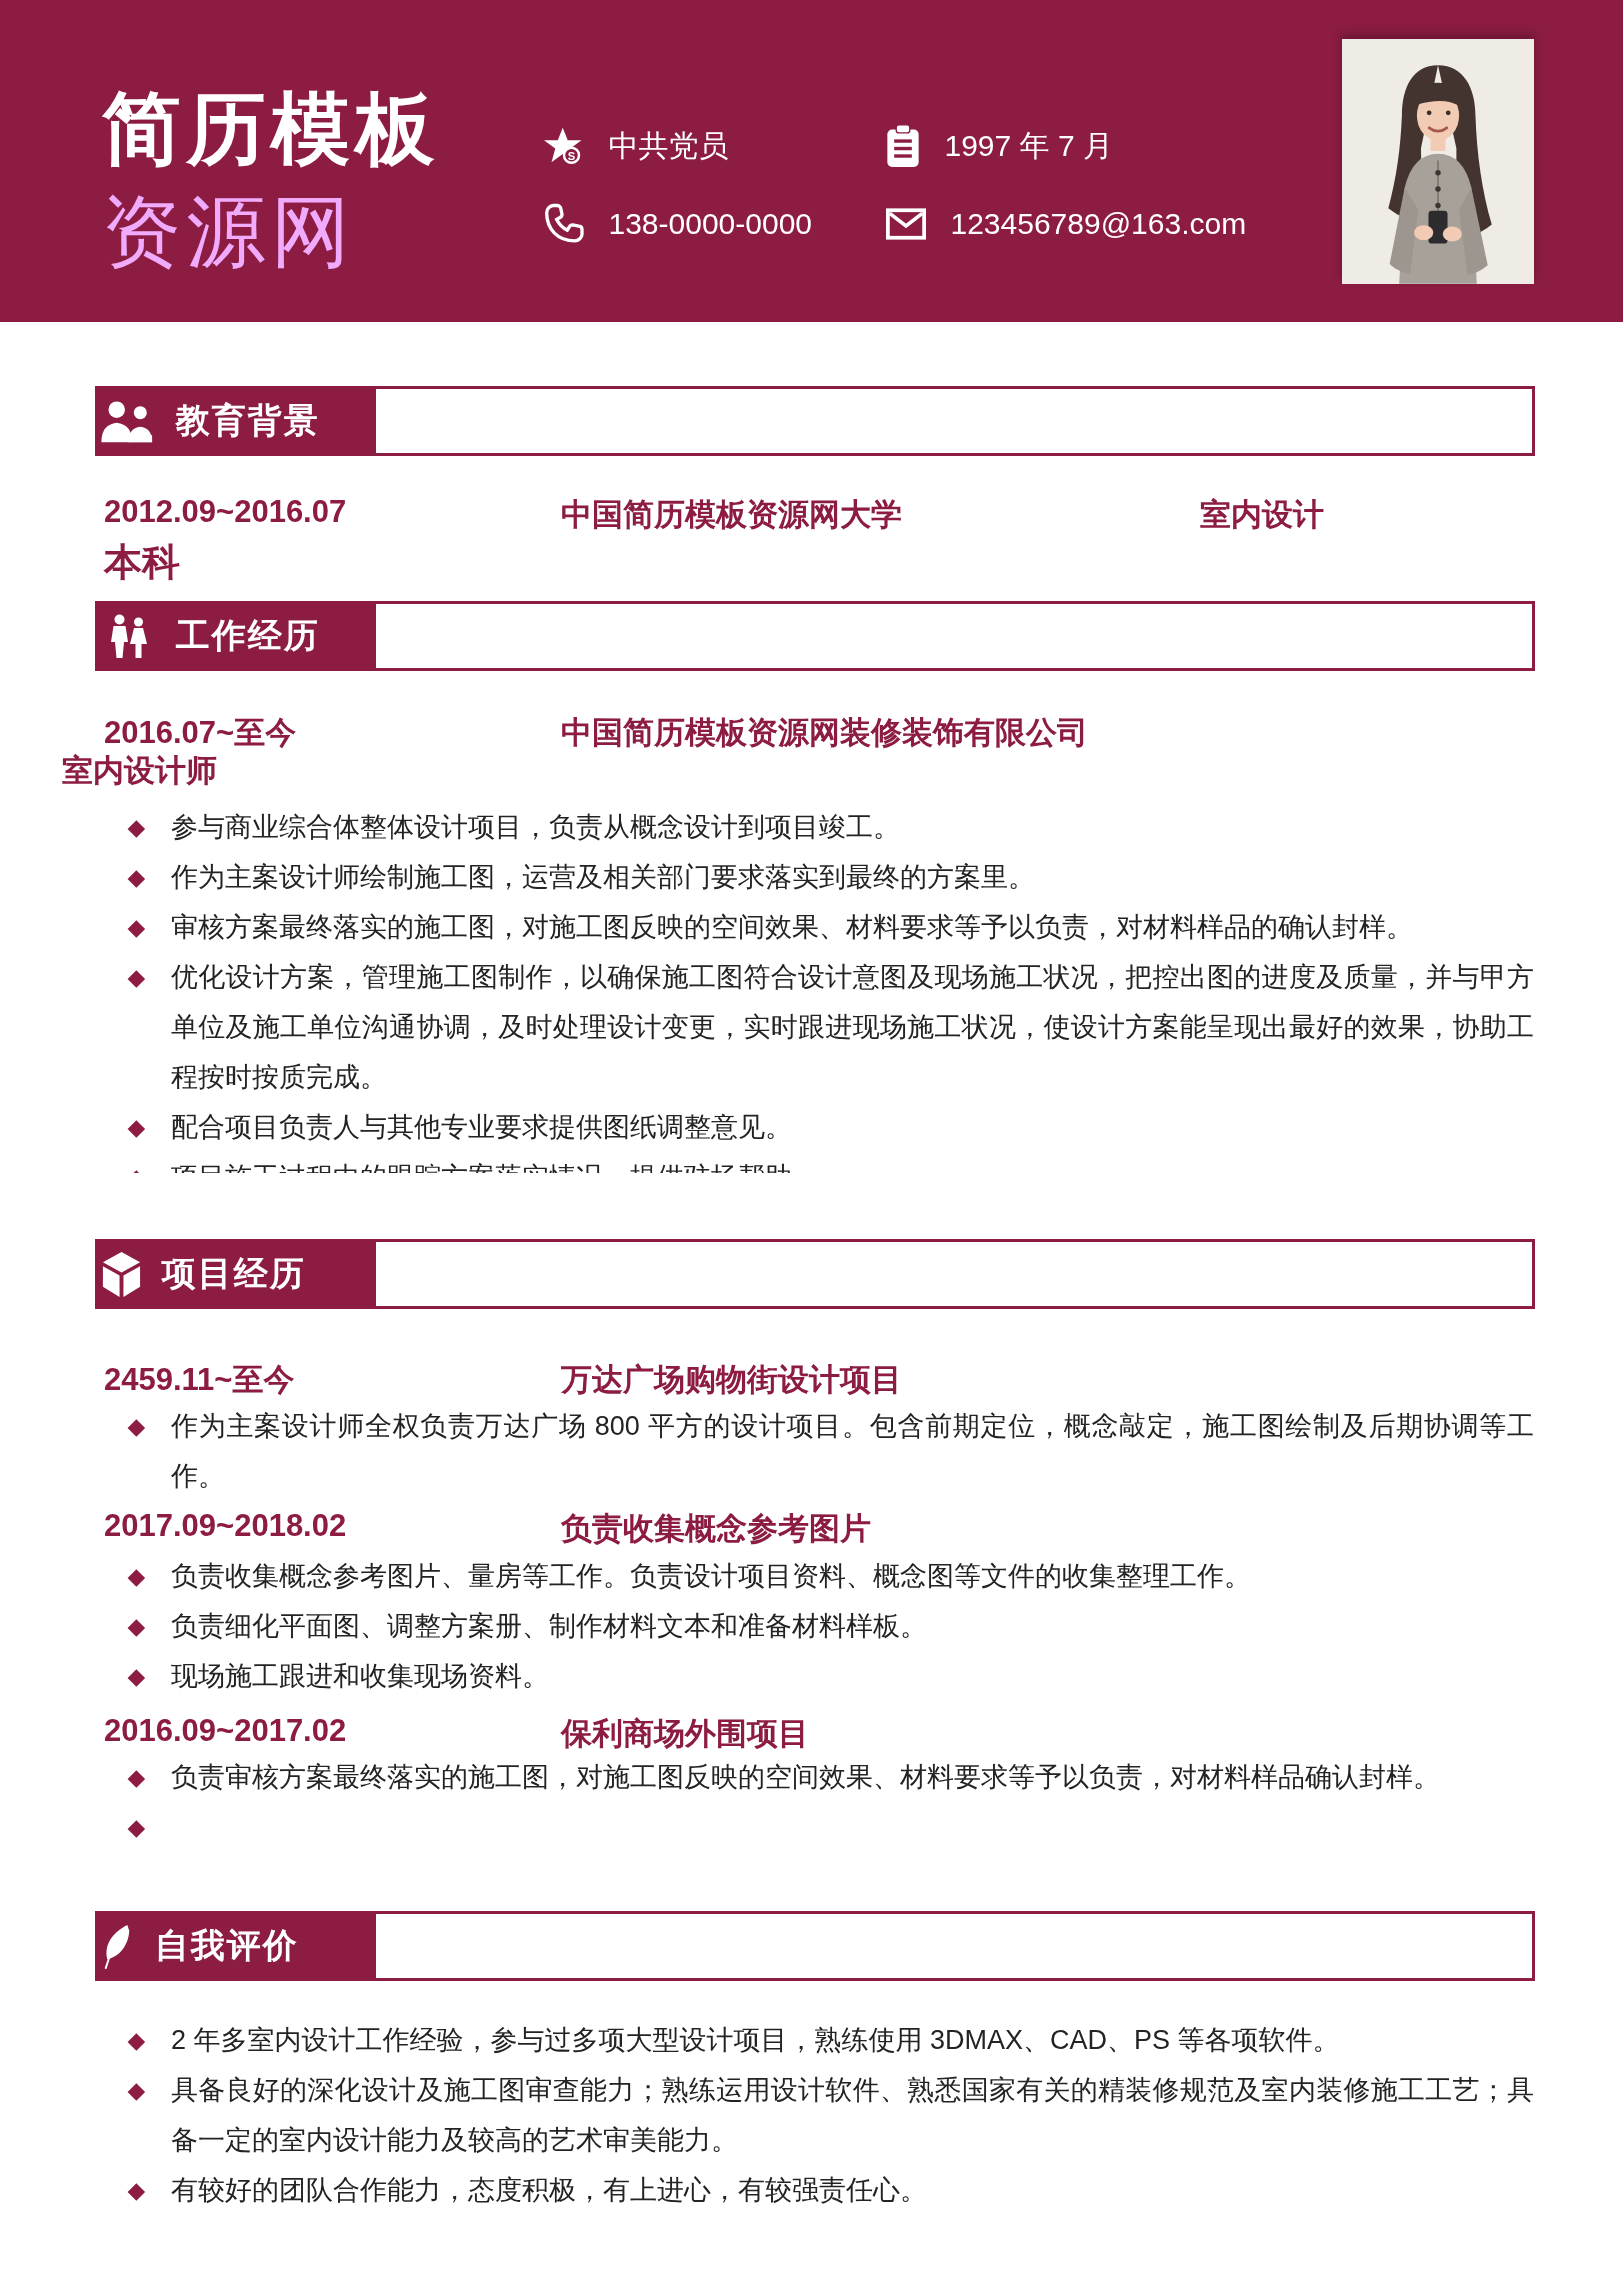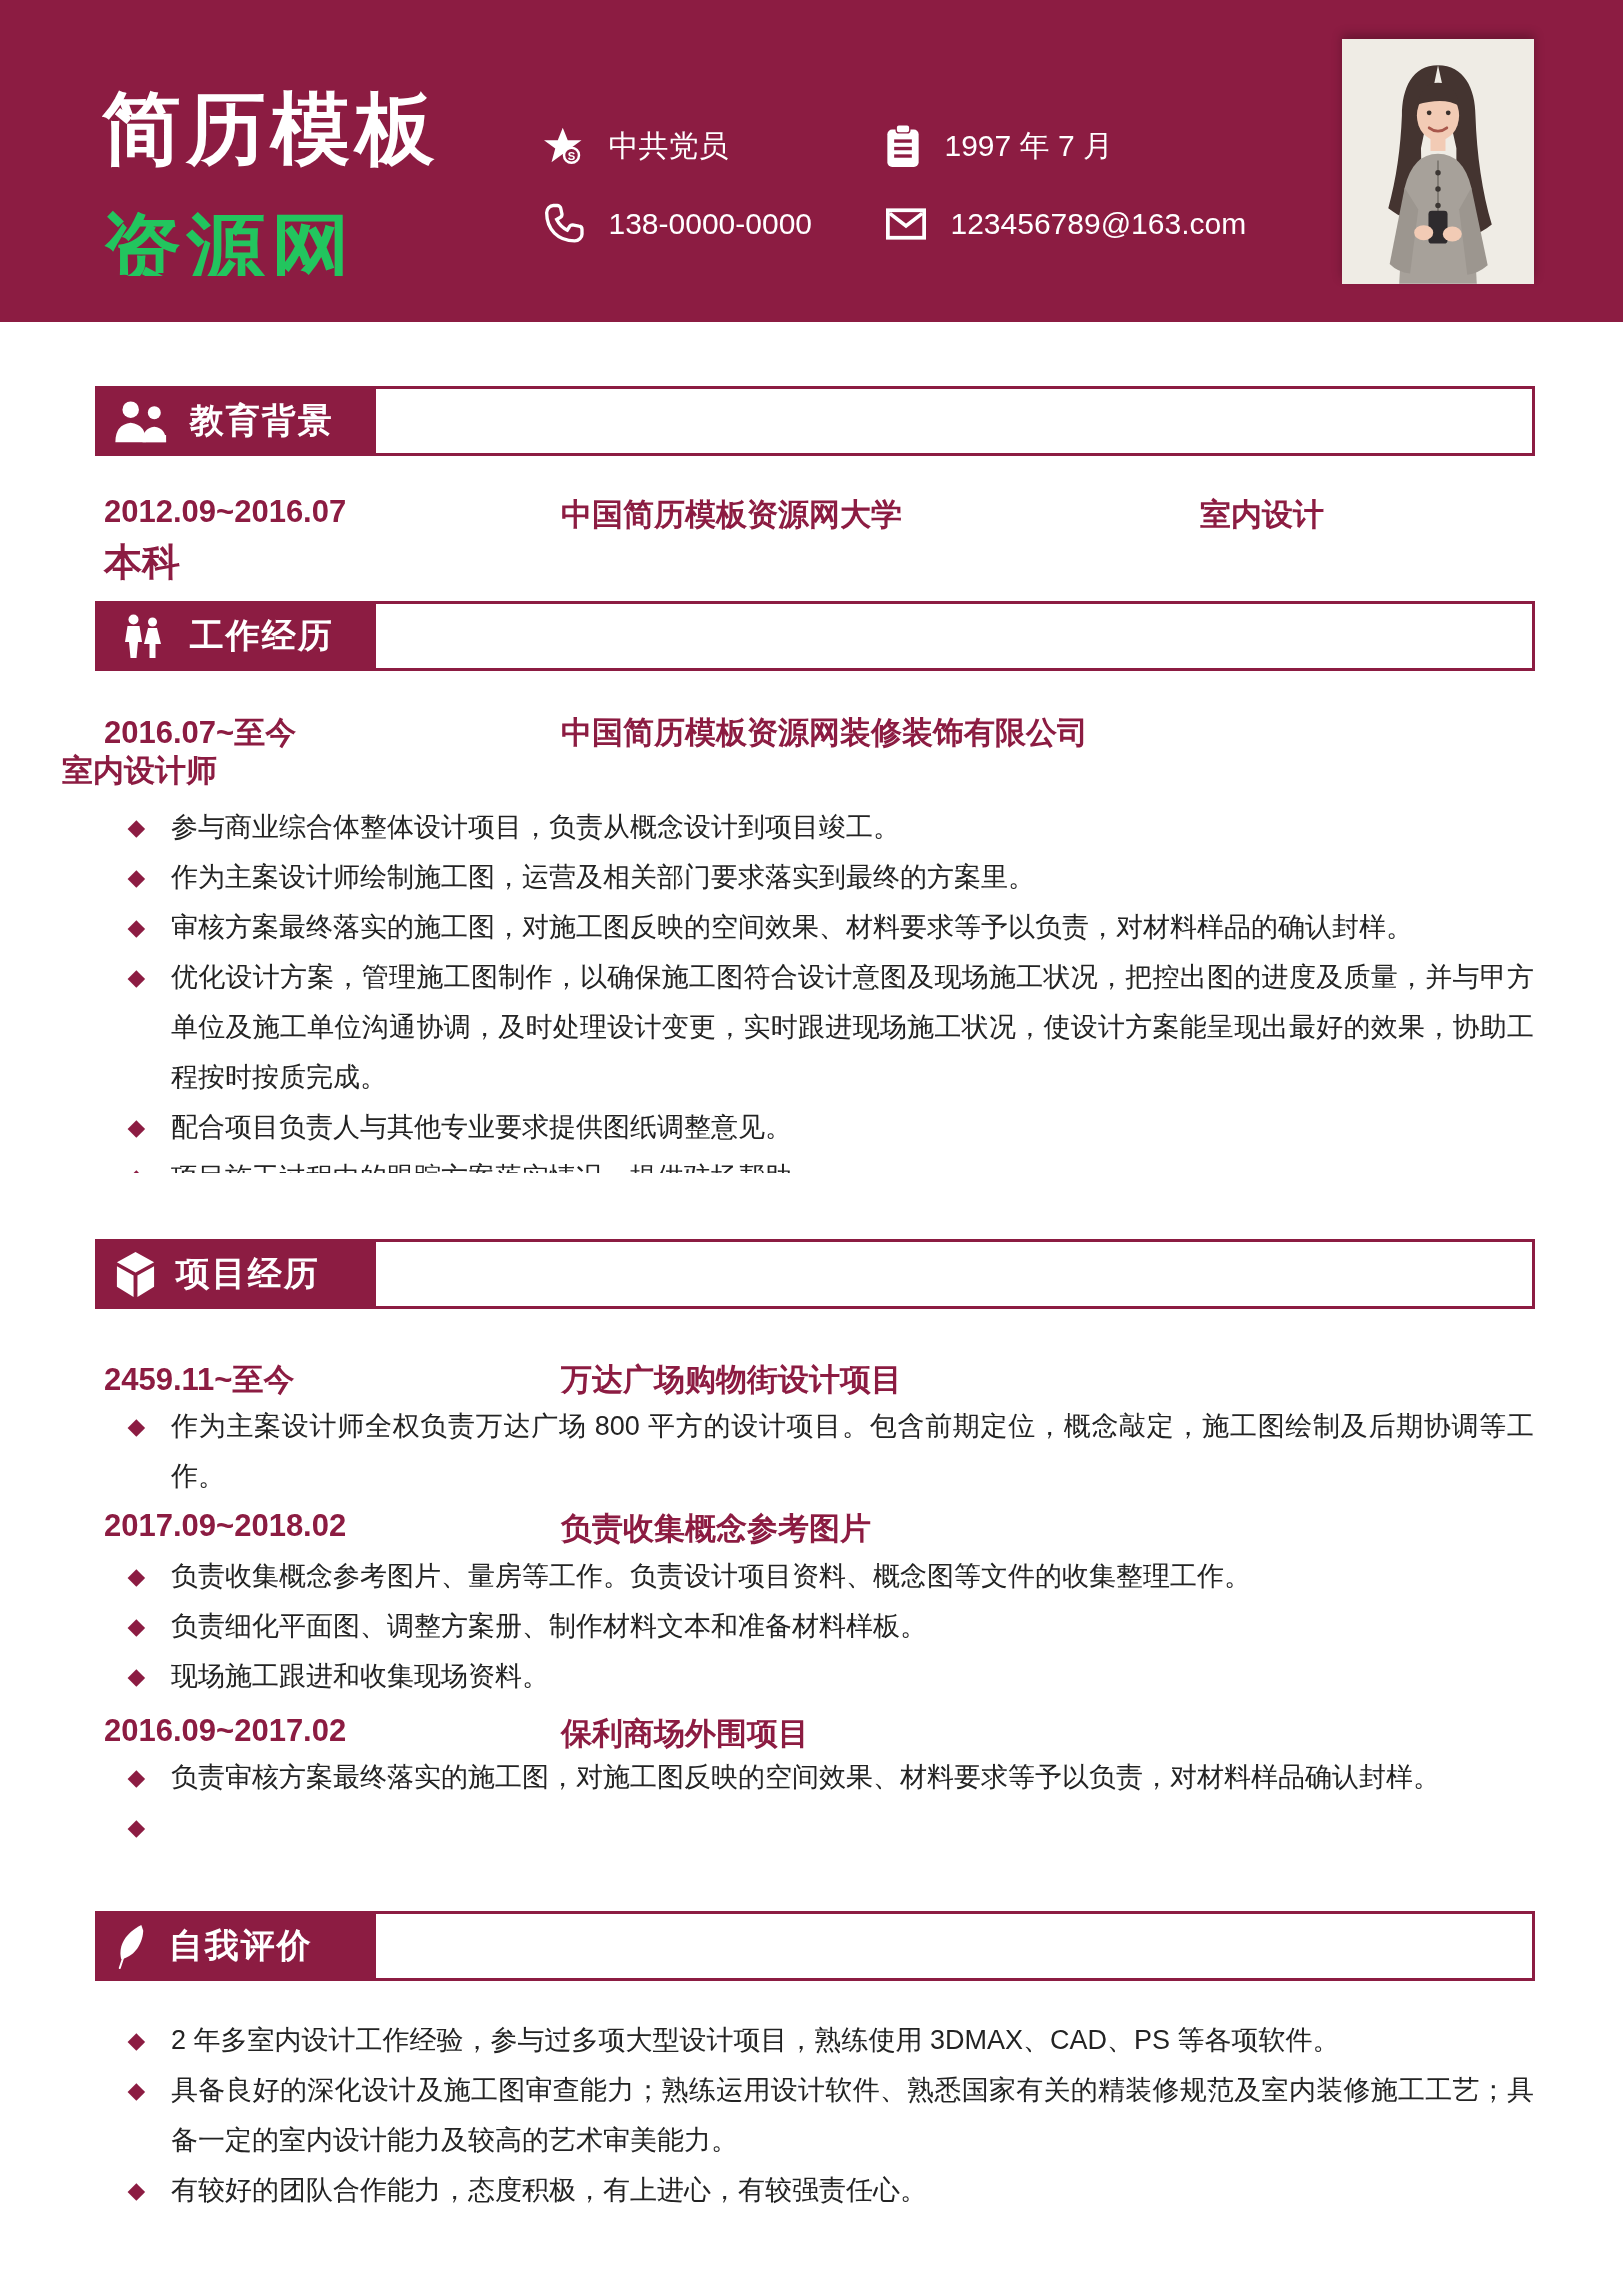--- a/index.html
+++ b/index.html
@@ -4,30 +4,30 @@
 <style>
   :root{ --maroon:#8C1C42; --ink:#232323; --photo-bg:#EFECE5; }
   *{margin:0;padding:0;box-sizing:border-box;}
   body{width:1623px;height:2295px;background:#fff;font-family:"Liberation Sans",sans-serif;}
   .page{position:relative;width:1623px;height:2262px;background:#fff;overflow:hidden;}
 
   
   .banner{position:absolute;left:0;top:0;width:1623px;height:322px;background:var(--maroon);}
   .title-clip{position:absolute;left:102px;top:65px;width:668px;height:211px;overflow:hidden;}
   .t1{font-size:79px;line-height:79px;padding-top:24px;font-weight:bold;color:#fff;letter-spacing:5.5px;}
-  .t2{font-size:79px;line-height:79px;margin-top:42px;font-weight:bold;color:#22c55e;letter-spacing:5.5px;}
+  .t2{font-size:79px;line-height:79px;margin-top:24px;font-weight:normal;color:#f0abfc;letter-spacing:5.5px;}
   .cell{position:absolute;display:flex;align-items:center;gap:24.5px;color:#fff;font-size:30px;height:57px;}
   .cell .ic{display:inline-flex;width:40px;height:45px;align-items:center;justify-content:center;flex:0 0 auto;}
   .cell svg{width:100%;height:100%;}
   .photo{position:absolute;left:1342px;top:39px;width:192px;height:245px;background:var(--photo-bg);box-shadow:0 -5.5px 9.5px rgba(0,0,0,.25);}
   .photo svg{width:100%;height:100%;display:block;}
 
   
   .bar{position:absolute;left:95px;width:1441px;height:70px;}
-  .bar .fill{position:absolute;left:0;top:0;width:278px;height:70px;background:var(--maroon);display:flex;align-items:center;padding-left:18px;gap:17.7px;}
+  .bar .fill{position:absolute;left:0;top:0;width:278px;height:70px;background:var(--maroon);display:flex;align-items:center;padding-left:4px;gap:17.7px;}
   .bar .fill .sic{width:59px;height:45px;display:inline-flex;align-items:center;justify-content:center;flex:0 0 auto;}
   .bar .fill svg{width:100%;height:100%;}
   .bar h2{color:#fff;font-size:34px;font-weight:bold;letter-spacing:2px;white-space:nowrap;}
   .bar .ext{position:absolute;left:278px;top:0;width:1162px;height:70px;background:#fff;border:3.4px solid var(--maroon);}
 
   
   .row{position:absolute;left:0;width:1623px;height:41px;color:var(--maroon);font-weight:bold;font-size:31px;white-space:nowrap;}
   .row span{position:absolute;top:0;margin-top:15px;}
   .p-period{left:104px;} .p-org{left:561px;} .p-major{left:1200px;}
   .degree{position:absolute;left:104px;color:var(--maroon);font-weight:bold;font-size:38px;}

